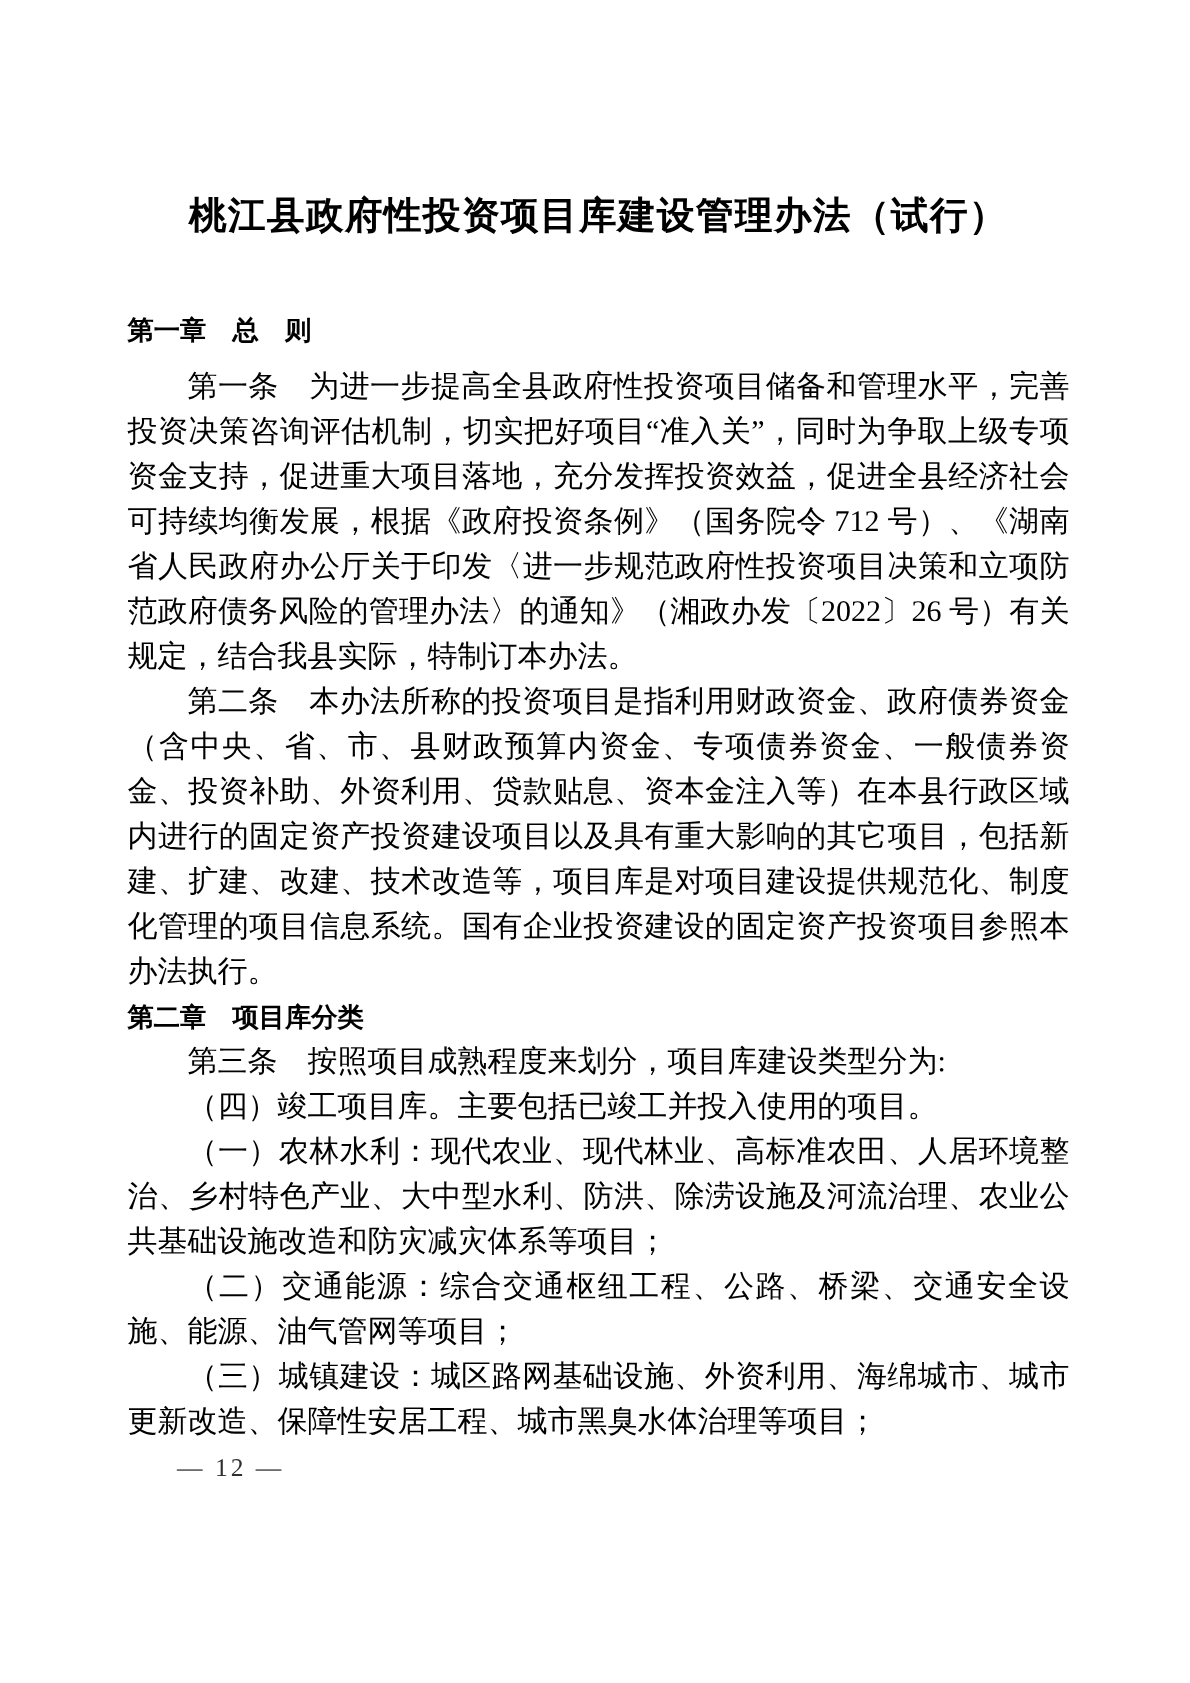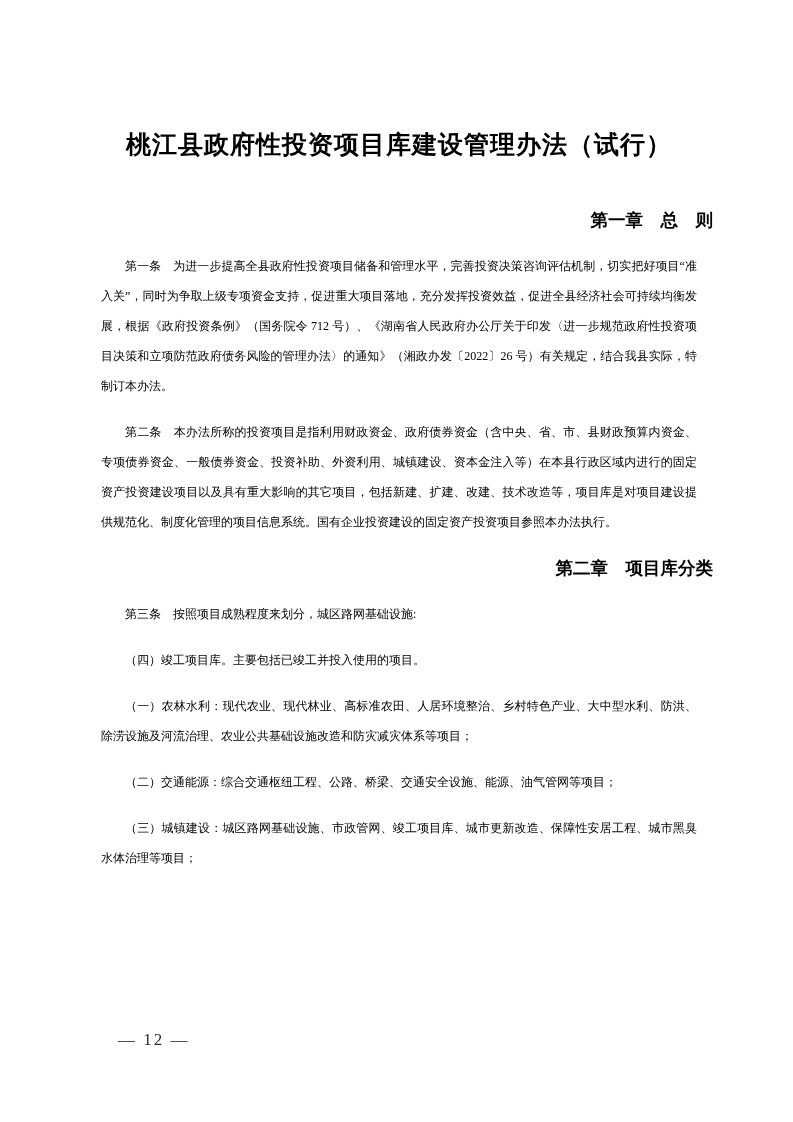--- a/index.html
+++ b/index.html
@@ -25,76 +25,76 @@
   .doc-title {
     margin: 128px 0 0 0;
     text-align: center;
     font-size: 25px;
     font-weight: bold;
     line-height: 34px;
     letter-spacing: 1px;
     font-family: "Liberation Serif", "DejaVu Serif", serif;
   }
   .chapter-heading {
-    text-align: right;
+    text-align: left;
     font-weight: bold;
     font-size: 17.5px;
     line-height: 30px;
     margin: 0;
     font-family: "Liberation Sans", "DejaVu Sans", sans-serif;
   }
   .chapter-heading.first {
     margin-top: 43px;
     margin-bottom: 8px;
   }
   .para {
-    margin: 16px;
-    font-size: 12px;
+    margin: 0;
+    font-size: 20px;
     line-height: 30px;
     text-align: justify;
     text-indent: 2em;
     font-family: "Liberation Serif", "DejaVu Serif", serif;
   }
   .page-number {
     position: absolute;
     left: 118px;
-    top: 1028px;
+    top: 967px;
     font-size: 17px;
     line-height: 24px;
     color: #2f2f2f;
     letter-spacing: 2px;
     font-family: "Liberation Serif", "DejaVu Serif", serif;
   }
 </style>
 </head>
 <body>
 
 <div class="page">
   <div class="content">
 
     <h1 class="doc-title">桃江县政府性投资项目库建设管理办法（试行）</h1>
 
     <h2 class="chapter-heading first">第一章　总　则</h2>
 
     <p class="para">第一条　为进一步提高全县政府性投资项目储备和管理水平，完善投资决策咨询评估机制，切实把好项目“准入关”，同时为争取上级专项资金支持，促进重大项目落地，充分发挥投资效益，促进全县经济社会可持续均衡发展，根据《政府投资条例》（国务院令 712 号）、《湖南省人民政府办公厅关于印发〈进一步规范政府性投资项目决策和立项防范政府债务风险的管理办法〉的通知》（湘政办发〔2022〕26 号）有关规定，结合我县实际，特制订本办法。</p>
 
-    <p class="para">第二条　本办法所称的投资项目是指利用财政资金、政府债券资金（含中央、省、市、县财政预算内资金、专项债券资金、一般债券资金、投资补助、外资利用、城镇建设、资本金注入等）在本县行政区域内进行的固定资产投资建设项目以及具有重大影响的其它项目，包括新建、扩建、改建、技术改造等，项目库是对项目建设提供规范化、制度化管理的项目信息系统。国有企业投资建设的固定资产投资项目参照本办法执行。</p>
+    <p class="para">第二条　本办法所称的投资项目是指利用财政资金、政府债券资金（含中央、省、市、县财政预算内资金、专项债券资金、一般债券资金、投资补助、外资利用、贷款贴息、资本金注入等）在本县行政区域内进行的固定资产投资建设项目以及具有重大影响的其它项目，包括新建、扩建、改建、技术改造等，项目库是对项目建设提供规范化、制度化管理的项目信息系统。国有企业投资建设的固定资产投资项目参照本办法执行。</p>
 
     <h2 class="chapter-heading">第二章　项目库分类</h2>
 
-    <p class="para">第三条　按照项目成熟程度来划分，城区路网基础设施:</p>
+    <p class="para">第三条　按照项目成熟程度来划分，项目库建设类型分为:</p>
 
 
 
 
     <p class="para">（四）竣工项目库。主要包括已竣工并投入使用的项目。</p>
 
 
     <p class="para">（一）农林水利：现代农业、现代林业、高标准农田、人居环境整治、乡村特色产业、大中型水利、防洪、除涝设施及河流治理、农业公共基础设施改造和防灾减灾体系等项目；</p>
 
     <p class="para">（二）交通能源：综合交通枢纽工程、公路、桥梁、交通安全设施、能源、油气管网等项目；</p>
 
-    <p class="para">（三）城镇建设：城区路网基础设施、市政管网、竣工项目库、城市更新改造、保障性安居工程、城市黑臭水体治理等项目；</p>
+    <p class="para">（三）城镇建设：城区路网基础设施、外资利用、海绵城市、城市更新改造、保障性安居工程、城市黑臭水体治理等项目；</p>
 
   </div>
 
   <div class="page-number">— 12 —</div>
 </div>
 
 </body></html>

